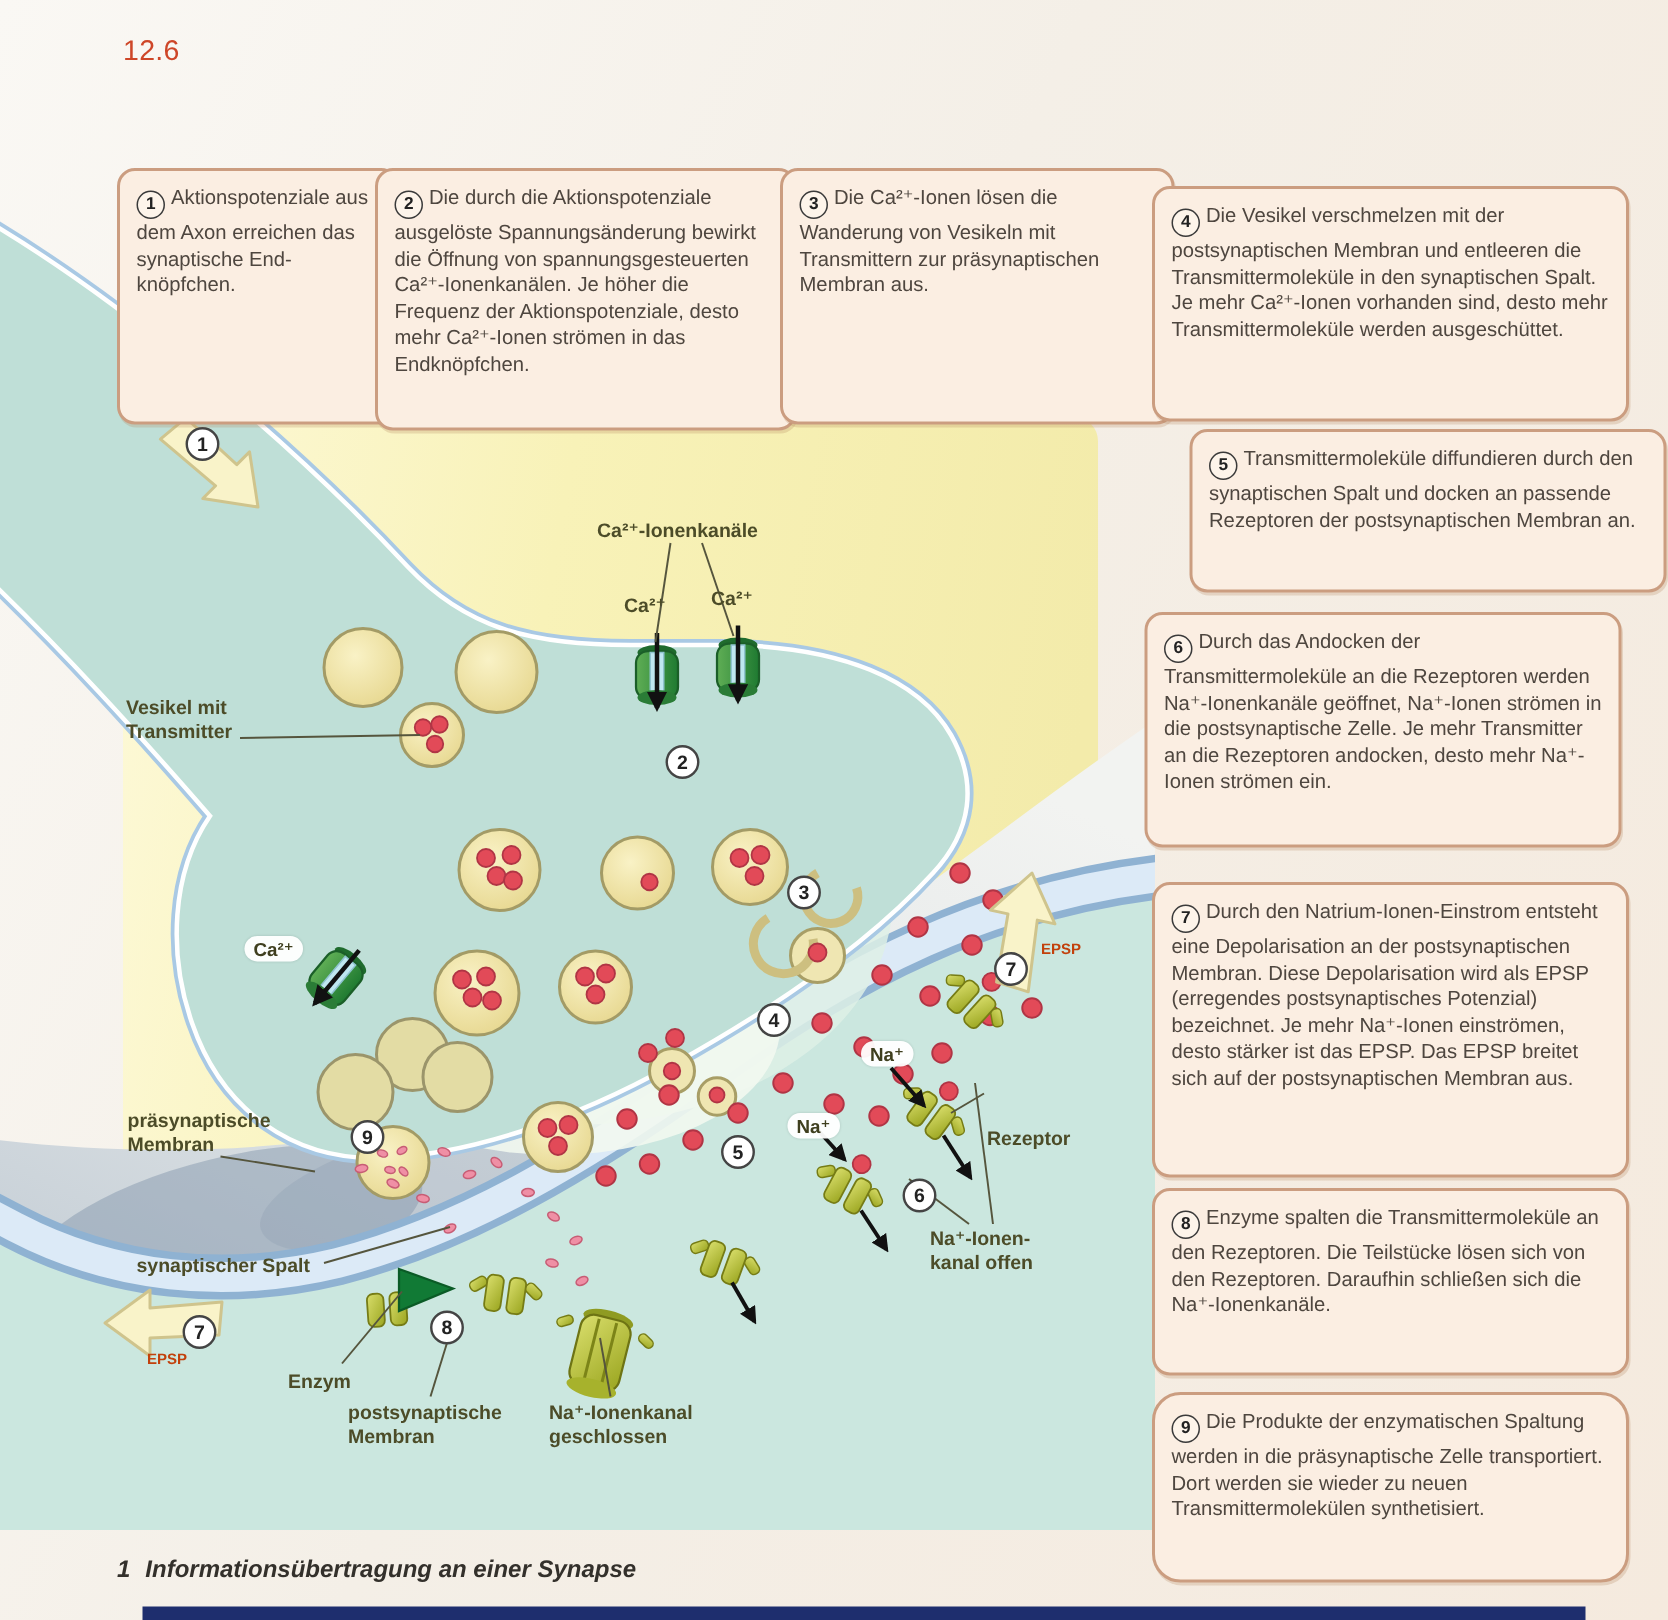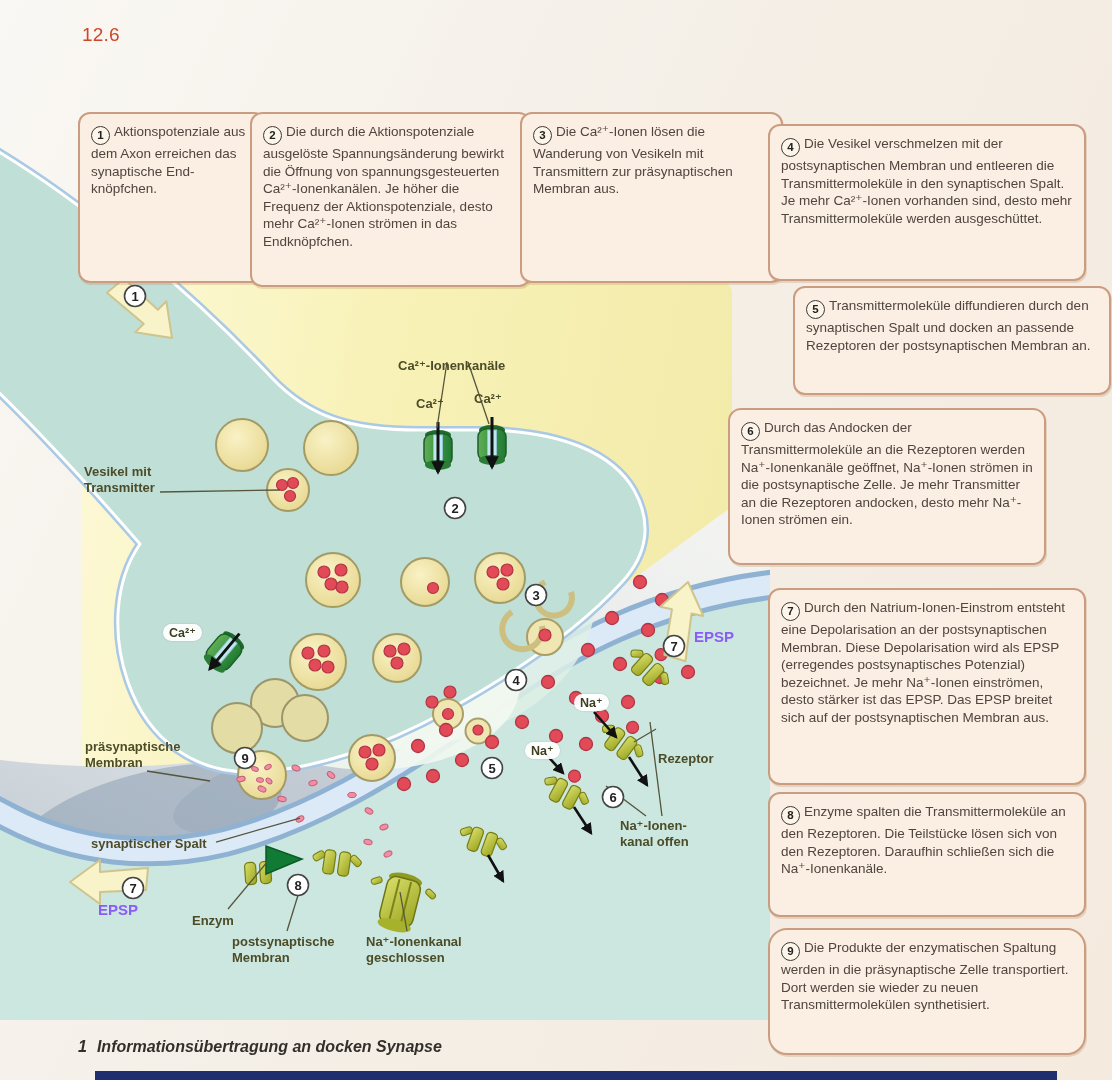--- a/index.html
+++ b/index.html
@@ -11,21 +11,21 @@
   .page-title{position:absolute;left:82px;top:24px;display:flex;gap:38px;
     color:#ce4628;font-size:19px;font-weight:normal;letter-spacing:.2px;}
   .callout{position:absolute;background:#fbeee2;border:2px solid #cb9d80;border-radius:12px;
     padding:9px 11px;font-size:13.5px;line-height:1.3;color:#4e463f;
     box-shadow:1px 2px 0 rgba(180,130,90,.25);}
   .num-circle{display:inline-flex;width:17px;height:17px;border:1.6px solid #3a3a3a;border-radius:50%;
     align-items:center;justify-content:center;font-size:11.5px;font-weight:bold;color:#222;
     background:#fdf4ea;margin-right:4px;vertical-align:-3px;}
   .dlabel{position:absolute;font-size:13px;font-weight:bold;color:#4c4c28;
     white-space:pre-line;line-height:1.25;}
-  .dlabel.big{font-size:15px;color:#8b5cf6;}
+  .dlabel.big{font-size:10px;color:#c2410c;}
   .pill{position:absolute;background:rgba(255,255,255,.95);border-radius:10px;padding:1px 6px;
     font-weight:bold;font-size:12.5px;color:#3f3f1f;box-shadow:0 0 2px rgba(0,0,0,.15);}
   .caption{position:absolute;left:78px;top:1038px;font-size:16px;font-weight:bold;
     font-style:italic;color:#33302b;display:flex;gap:10px;}
   .bottom-bar{position:absolute;left:95px;top:1071px;width:962px;height:9px;background:#1e2e6e;}
   svg text.mnum{font:bold 13px "Liberation Sans","DejaVu Sans",sans-serif;fill:#222;text-anchor:middle;}
 </style>
 </head>
 <body>
 
@@ -327,21 +327,21 @@
         <circle r="10.5" fill="#fff" stroke="#444" stroke-width="1.6"></circle>
         <text y="4.5" class="mnum">8</text>
       </g>
     <g transform="translate(245,628)">
         <circle r="10.5" fill="#fff" stroke="#444" stroke-width="1.6"></circle>
         <text y="4.5" class="mnum">9</text>
       </g>
   </g>
 </svg>
 
-<div class="dlabel" style="left:398px;top:346px;margin-top:12px;">Ca²⁺-Ionenkanäle</div>
+<div class="dlabel" style="left:398px;top:346px;">Ca²⁺-Ionenkanäle</div>
 <div class="dlabel" style="left:416px;top:396px;">Ca²⁺</div>
 <div class="dlabel" style="left:474px;top:391px;">Ca²⁺</div>
 <div class="pill" style="left:163px;top:624px;">Ca²⁺</div>
 <div class="dlabel" style="left:84px;top:464px;">Vesikel mit
 Transmitter</div>
 <div class="dlabel" style="left:85px;top:739px;">präsynaptische
 Membran</div>
 <div class="dlabel" style="left:91px;top:836px;">synaptischer Spalt</div>
 <div class="dlabel big" style="left:98px;top:901px;">EPSP</div>
 <div class="dlabel" style="left:192px;top:913px;">Enzym</div>
@@ -364,30 +364,30 @@
 </div>
 <div class="callout" style="left:520px;top:112px;width:237px;height:149px;">
   <span class="num-circle">3</span><span>Die Ca²⁺-Ionen lösen die Wanderung von Vesikeln mit Transmittern zur präsynaptischen Membran aus.</span>
 </div>
 <div class="callout" style="left:768px;top:124px;width:292px;height:135px;">
   <span class="num-circle">4</span><span>Die Vesikel verschmelzen mit der postsynaptischen Membran und entleeren die Transmittermoleküle in den synaptischen Spalt. Je mehr Ca²⁺-Ionen vorhanden sind, desto mehr Transmittermoleküle werden ausgeschüttet.</span>
 </div>
 <div class="callout" style="left:768px;top:286px;width:292px;height:87px;margin-left:25px;">
   <span class="num-circle">5</span><span>Transmittermoleküle diffundieren durch den synaptischen Spalt und docken an passende Rezeptoren der postsynaptischen Membran an.</span>
 </div>
-<div class="callout" style="left:728px;top:408px;width:292px;height:135px;border-radius:13px;">
+<div class="callout" style="left:763px;top:408px;width:292px;height:135px;">
   <span class="num-circle">6</span><span>Durch das Andocken der Transmittermoleküle an die Rezeptoren werden Na⁺-Ionenkanäle geöffnet, Na⁺-Ionen strömen in die postsynaptische Zelle. Je mehr Transmitter an die Rezeptoren andocken, desto mehr Na⁺-Ionen strömen ein.</span>
 </div>
 <div class="callout" style="left:768px;top:588px;width:292px;height:175px;">
   <span class="num-circle">7</span><span>Durch den Natrium-Ionen-Einstrom entsteht eine Depolarisation an der postsynaptischen Membran. Diese Depolarisation wird als EPSP (erregendes postsynaptisches Potenzial) bezeichnet. Je mehr Na⁺-Ionen einströmen, desto stärker ist das EPSP. Das EPSP breitet sich auf der postsynaptischen Membran aus.</span>
 </div>
 <div class="callout" style="left:768px;top:792px;width:292px;height:103px;">
   <span class="num-circle">8</span><span>Enzyme spalten die Transmittermoleküle an den Rezeptoren. Die Teilstücke lösen sich von den Rezeptoren. Daraufhin schließen sich die Na⁺-Ionenkanäle.</span>
 </div>
 <div class="callout" style="left:768px;top:928px;width:292px;height:105px;border-radius:19px;">
   <span class="num-circle">9</span><span>Die Produkte der enzymatischen Spaltung werden in die präsynaptische Zelle transportiert. Dort werden sie wieder zu neuen Transmittermolekülen synthetisiert.</span>
 </div>
 
 <div class="caption">
   <span>1</span>
-  <span>Informationsübertragung an docken Synapse</span>
+  <span>Informationsübertragung an einer Synapse</span>
 </div>
 <div class="bottom-bar"></div>
 
 </body></html>

